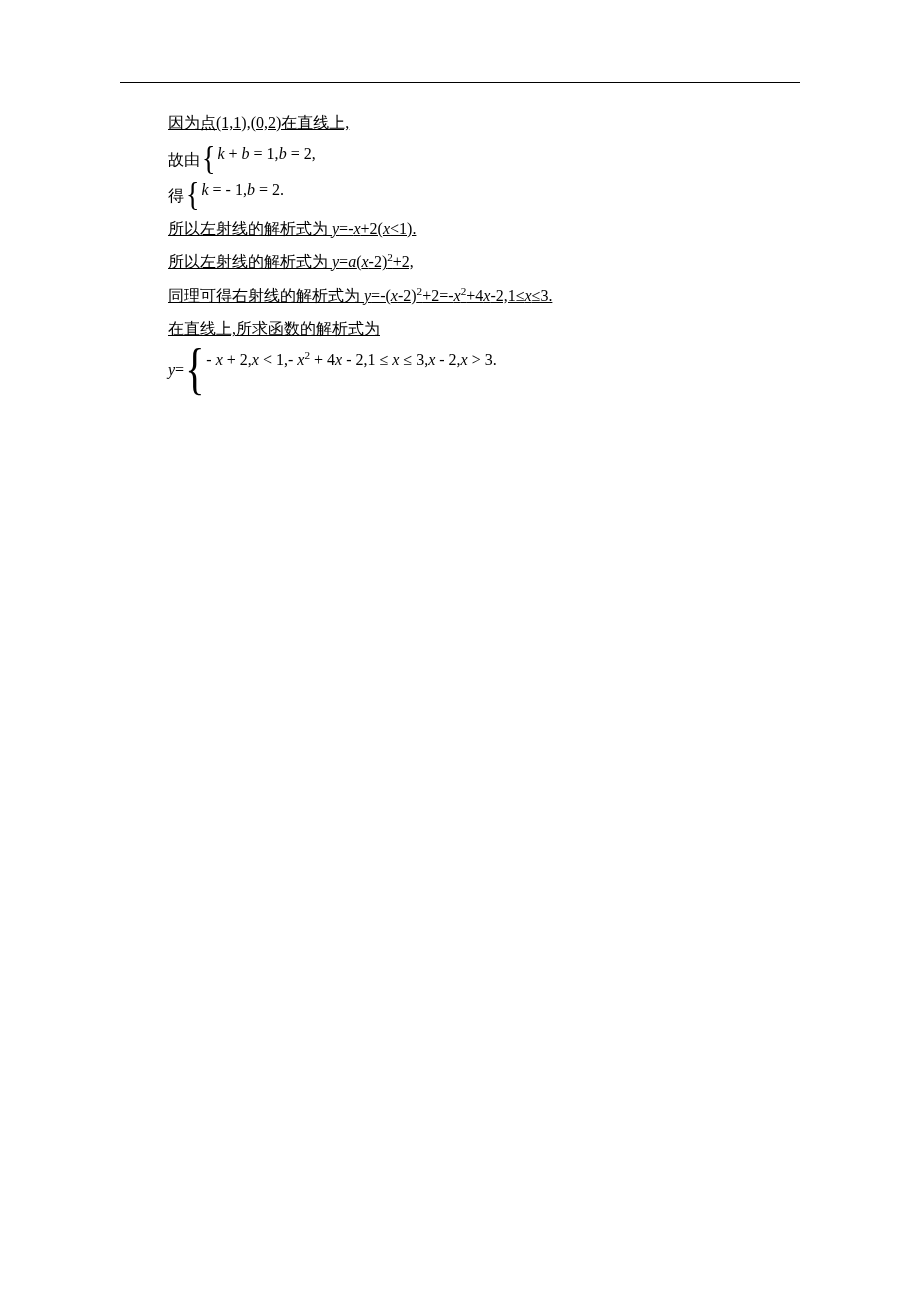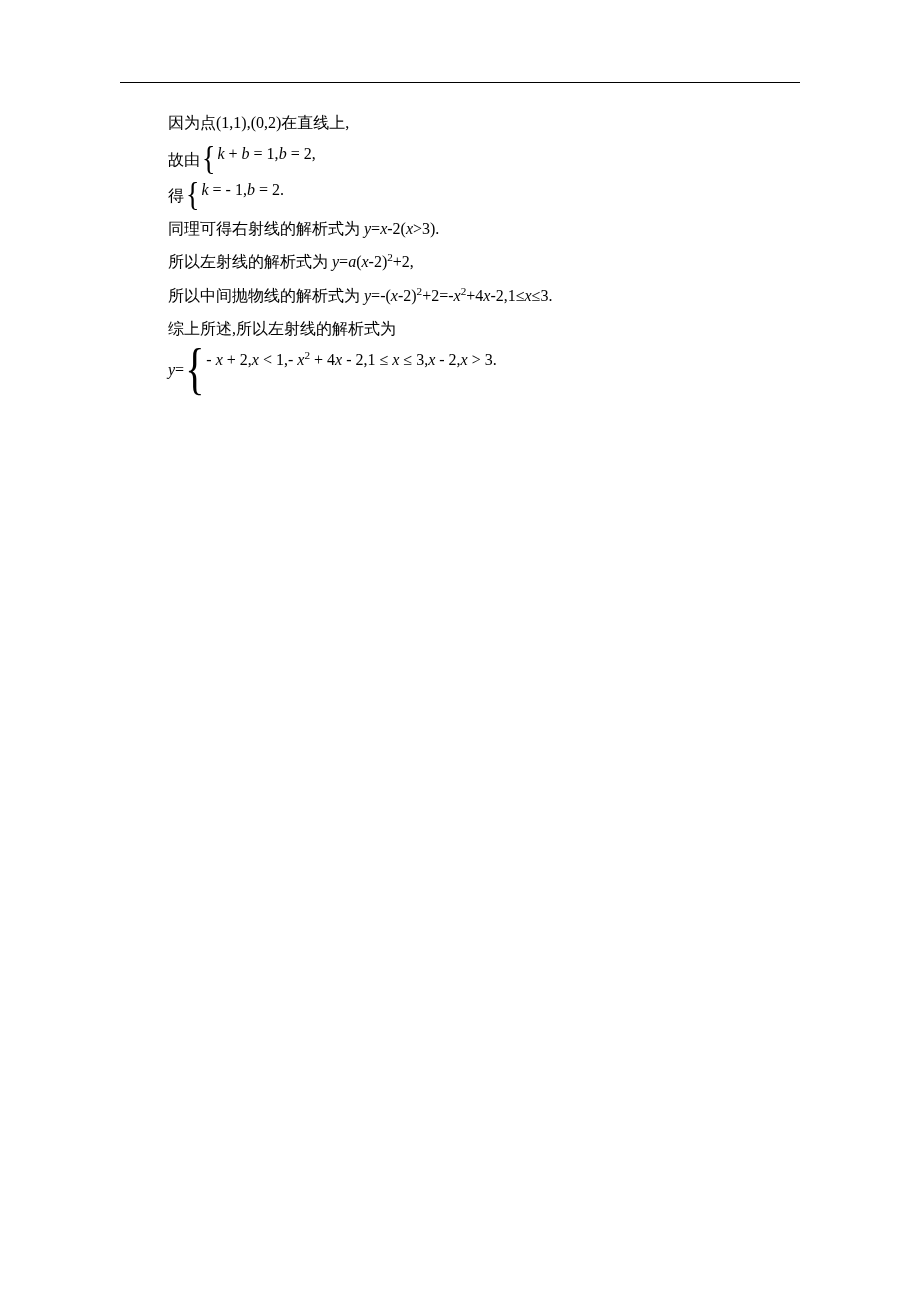--- a/index.html
+++ b/index.html
@@ -22,20 +22,21 @@
       position: absolute;
       left: 168px;
       right: 120px;
       top: 110px;
       font-size: 16px;
       color: #000;
       line-height: 1.6;
     }
     .para {
       margin-bottom: 8px;
+      text-decoration: underline;
     }
     .eq-line {
       display: flex;
       align-items: flex-end;
       margin-bottom: 8px;
       line-height: 1.2;
     }
     .prefix {
       padding-bottom: 2px;
       padding-right: 2px;
@@ -106,35 +107,35 @@
     <span class="prefix">得</span>
     <span class="brace-system">
       <span class="brace">{</span>
       <span class="system-rows">
         <div><span class="ital">k</span> = - 1,</div>
         <div><span class="ital">b</span> = 2.</div>
       </span>
     </span>
   </div>
 
+  <div class="para">
+    <span>所以左射线的解析式为 </span><span><span class="ital">y</span>=-<span class="ital">x</span>+2(<span class="ital">x</span>&lt;1).</span>
+  </div>
 
-  <div class="para">
-    <span>同理可得右射线的解析式为 </span><span><span class="ital">y</span>=<span class="ital">x</span>-2(<span class="ital">x</span>&gt;3).</span>
-  </div>
 
   <div class="para">
     <span>所以左射线的解析式为 </span><span><span class="ital">y</span>=<span class="ital">a</span>(<span class="ital">x</span>-2)<sup>2</sup>+2,</span>
   </div>
 
 
   <div class="para">
-    <span>所以中间抛物线的解析式为 </span><span><span class="ital">y</span>=-(<span class="ital">x</span>-2)<sup>2</sup>+2=-<span class="ital">x</span><sup>2</sup>+4<span class="ital">x</span>-2,1≤<span class="ital">x</span>≤3.</span>
+    <span>同理可得右射线的解析式为 </span><span><span class="ital">y</span>=-(<span class="ital">x</span>-2)<sup>2</sup>+2=-<span class="ital">x</span><sup>2</sup>+4<span class="ital">x</span>-2,1≤<span class="ital">x</span>≤3.</span>
   </div>
 
-  <div class="para">综上所述,所以左射线的解析式为</div>
+  <div class="para">在直线上,所求函数的解析式为</div>
 
   <div class="pf-line">
     <span class="pf-prefix"><span class="ital">y</span>=</span>
     <span class="brace-system">
       <span class="brace-big">{</span>
       <span class="system-rows system-rows-center">
         <div>- <span class="ital">x</span> + 2,<span class="ital">x</span> &lt; 1,</div>
         <div>- <span class="ital">x</span><sup>2</sup> + 4<span class="ital">x</span> - 2,1 ≤ <span class="ital">x</span> ≤ 3,</div>
         <div><span class="ital">x</span> - 2,<span class="ital">x</span> &gt; 3.</div>
       </span>

